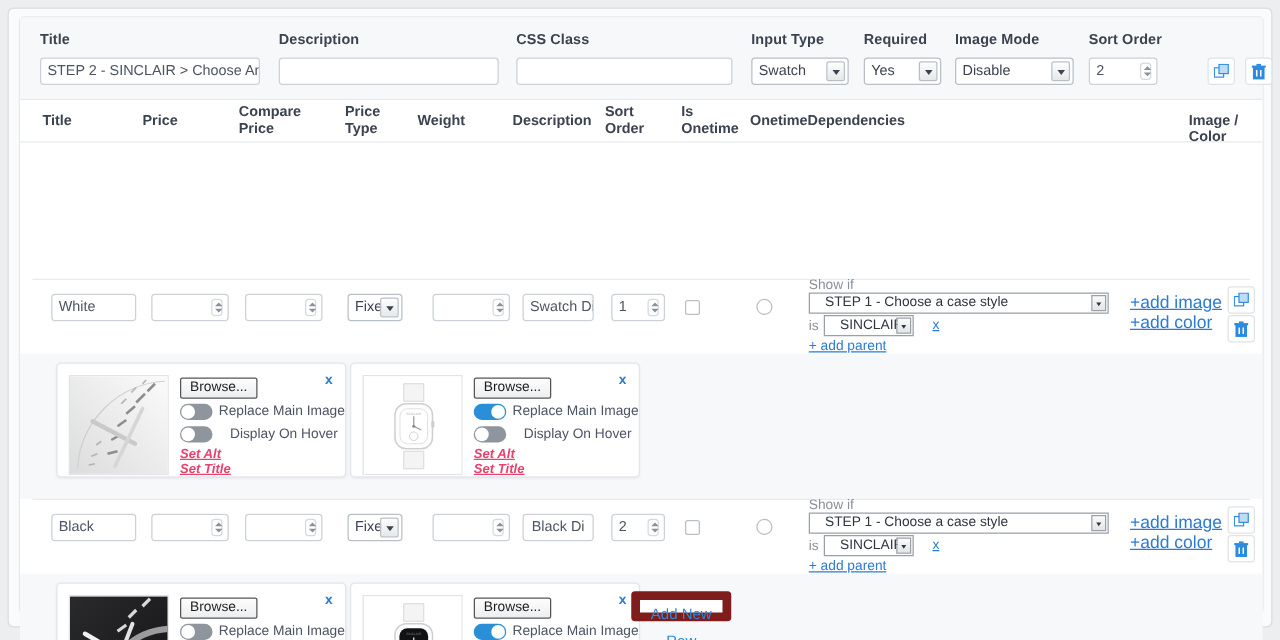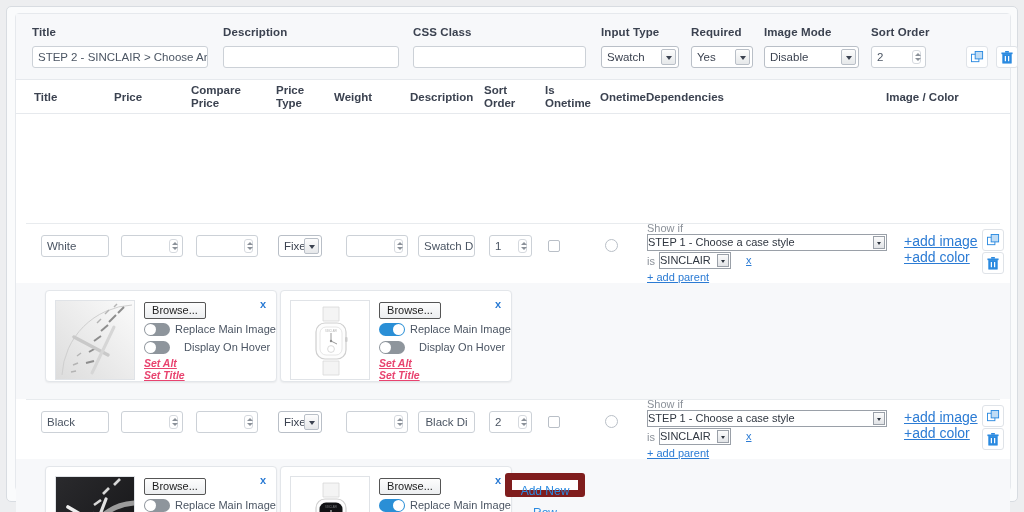--- a/index.html
+++ b/index.html
@@ -62,21 +62,21 @@
   .th{ position:absolute; font-weight:bold; font-size:11.5px; color:#3b4250; line-height:12.5px;}
   
   .row{ position:relative; }
   .rowsep{ position:absolute; left:10px; right:10px; height:1px; background:#e8ebee;}
   .rband{ position:absolute; left:0; right:0; background:#f7f8fa; }
   .chk{ width:12px; height:12px; border:1px solid #b9bfc7; border-radius:2px; background:#fff;}
   .rad{ width:13px; height:13px; border:1px solid #b9bfc7; border-radius:50%; background:#fff;}
   .dep{ position:absolute; font-size:11px; color:#8b9199;}
   .depsel{
     height:17px; border:1px solid #9aa0a8; background:#fff; font-size:11px; color:#2f3640;
-    padding:0 0; line-height:15px; position:relative; white-space:nowrap; overflow:hidden;
+    padding:0 12px; line-height:15px; position:relative; white-space:nowrap; overflow:hidden;
   }
   .depsel .arrow{
     position:absolute; right:1px; top:1px; width:12px; height:13px;
     background:linear-gradient(#fbfbfb,#e2e4e7); border:1px solid #9aa0a8;
   }
   .depsel .arrow::after{
     content:""; position:absolute; left:3px; top:5px;
     border-left:2.5px solid transparent; border-right:2.5px solid transparent; border-top:3.5px solid #2f3640;
   }
   .lnk{ color:#2b7bd4; text-decoration:underline; font-size:11px; cursor:pointer;}
@@ -192,21 +192,21 @@
     <div class="th" style="left:468px; top:4px;">
       <span>Sort</span><br>
       <span>Order</span>
     </div>
     <div class="th" style="left:529px; top:4px;">
       <span>Is</span><br>
       <span>Onetime</span>
     </div>
     <div class="th" style="left:584px; top:11px;">Onetime</div>
     <div class="th" style="left:630px; top:11px;">Dependencies</div>
-    <div class="th" style="left:870px; top:11px;">Image / Color</div>
+    <div class="th" style="left:935px; top:11px;">Image / Color</div>
   </div>
 
   <div id="rows">
   <div class="row">
     <div class="rowsep" style="top:109px;"></div>
     <div class="rband" style="top:169px; height:116px; background:#f7f8fa;"></div>
 
     <div class="inp" style="position:absolute; left:25px; top:121px; width:68px;">White</div>
 
     <div class="inp spin" style="position:absolute; left:105px; top:121px; width:62px;">

